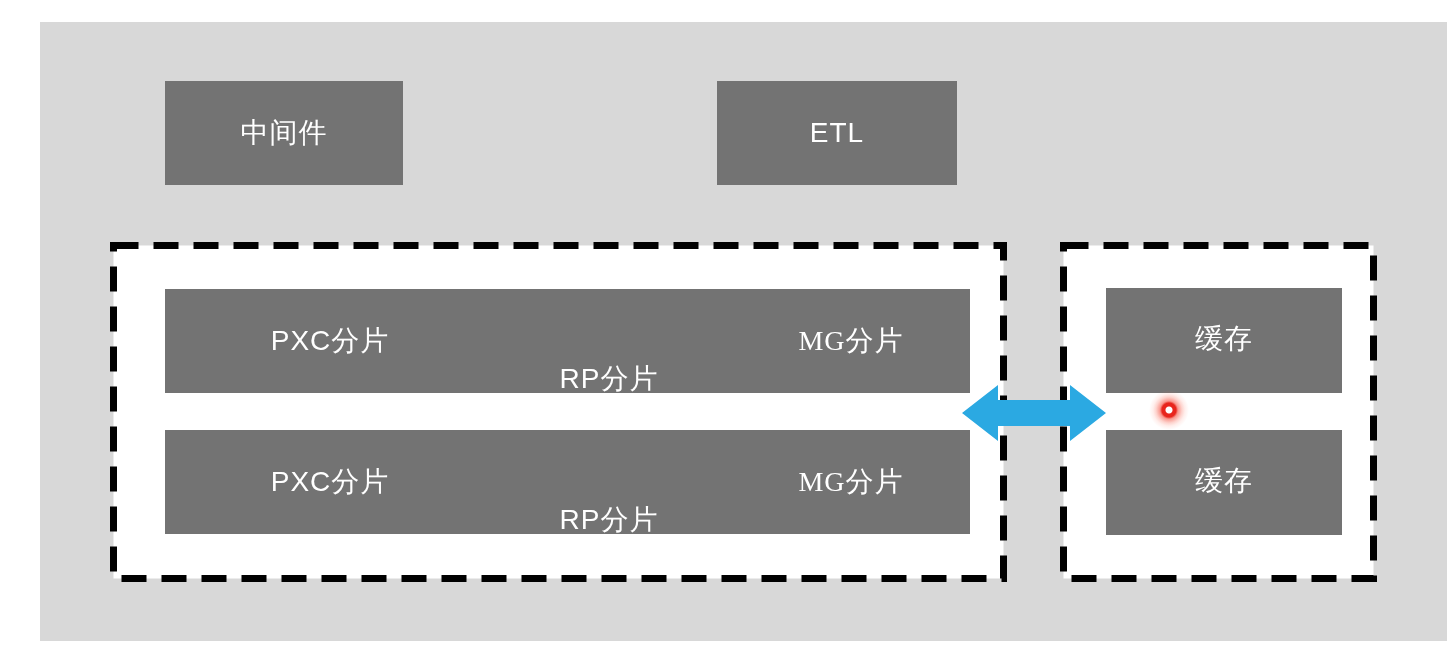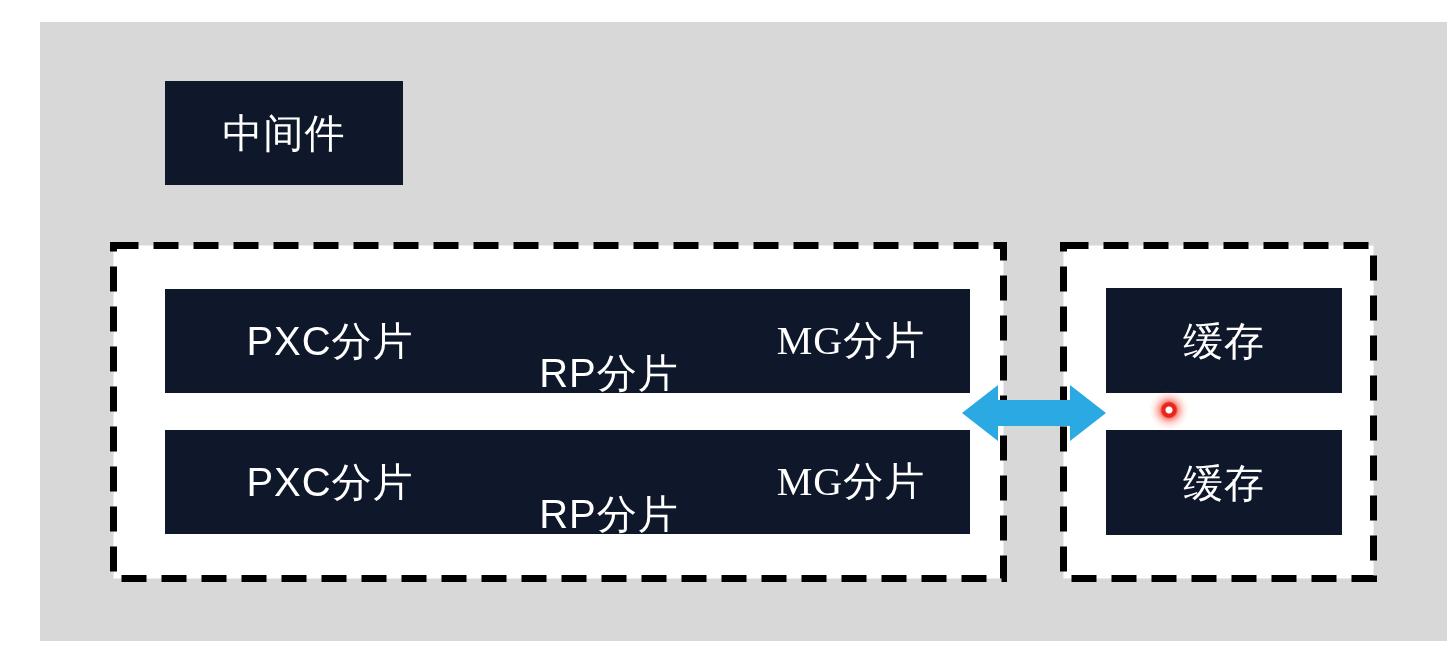--- a/index.html
+++ b/index.html
@@ -19,26 +19,26 @@
   .canvas-bg {
     position: absolute;
     left: 40px;
     top: 22px;
     width: 1407px;
     height: 619px;
     background: #d8d8d8;
   }
   .redbox {
     position: absolute;
-    background: #0f172a;
+    background: #737373;
     color: #ffffff;
     display: flex;
     align-items: center;
     justify-content: center;
-    font-size: 40px;
+    font-size: 28px;
     line-height: 1;
     white-space: nowrap;
     letter-spacing: 1px;
   }
   
   .top-box { top: 81px; height: 104px; width: 238px; }
   .top-box.b1 { left: 165px; }
   .top-box.b2 { left: 446px; }
   .top-box.b3 { left: 717px; width: 240px; }
 
@@ -58,21 +58,21 @@
 
   
   .shard-box { width: 238px; height: 104px; padding-left: 46px; }
   .shard-box.c1 { left: 55px; }
   .shard-box.c2 { left: 334px; align-items: flex-end; }
   .shard-box.c3 { left: 576px; font-family: Liberation Serif, serif; }
   .shard-box.r1 { top: 47px; }
   .shard-box.r2 { top: 188px; }
 
   
-  .cache-box { left: 46px; width: 236px; height: 105px; }
+  .cache-box { left: 46px; width: 236px; height: 105px; font-family: Liberation Mono, monospace; }
   .cache-box.r1 { top: 46px; }
   .cache-box.r2 { top: 188px; }
 
   .arrow-wrap {
     position: absolute;
     left: 962px;
     top: 383px;
     width: 144px;
     height: 60px;
   }
@@ -95,20 +95,23 @@
 </style>
 </head>
 <body>
 
 <div class="stage">
 
   <div class="canvas-bg"></div>
 
   <div class="redbox top-box b1">
     <span>中间件</span>
+  </div>
+  <div class="redbox top-box b3">
+    <span>ETL</span>
   </div>
 
   <div class="cluster cluster-shards">
     <svg class="border-svg" viewBox="0 0 897 340" preserveAspectRatio="none">
       <rect x="3.5" y="3.5" width="890" height="333" fill="#ffffff" stroke="#000000" stroke-width="7" stroke-dasharray="25 15"></rect>
     </svg>
     <div class="redbox shard-box c1 r1">
       <span>PXC分片</span>
     </div>
     <div class="redbox shard-box c2 r1">

